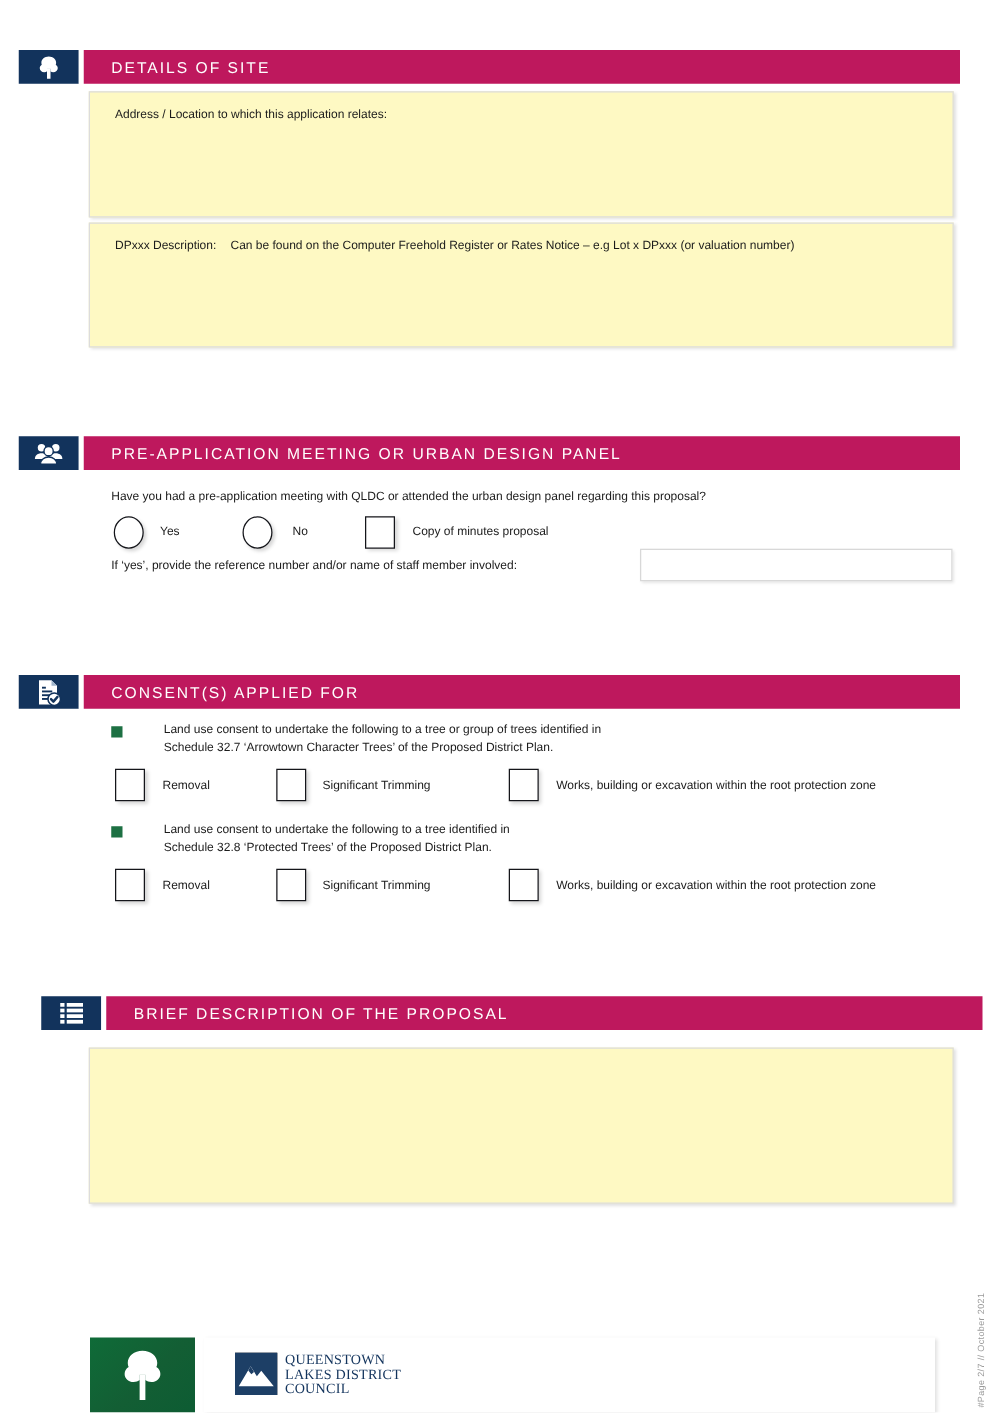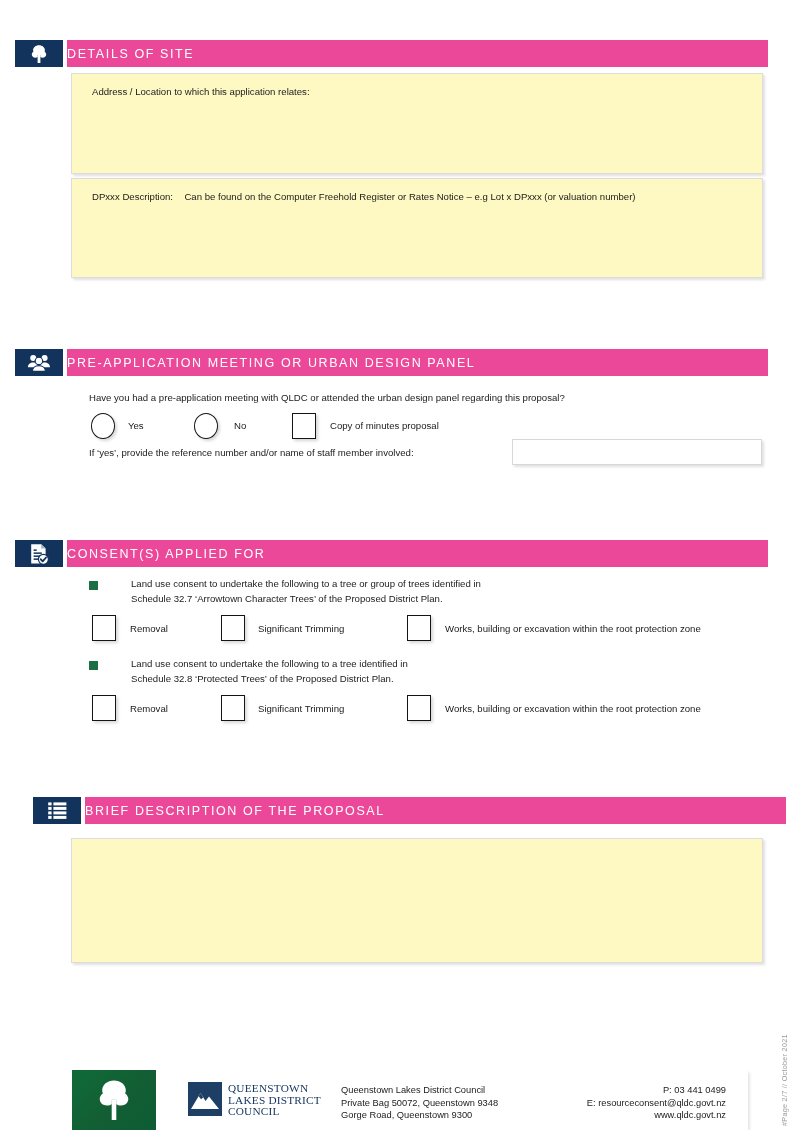--- a/index.html
+++ b/index.html
@@ -27,24 +27,25 @@
   .sh-icon {
     width: 48px;
     background: #12335c;
     display: flex;
     align-items: center;
     justify-content: center;
     flex: none;
   }
   .sh-gap { width: 4px; flex: none; background: #ffffff; }
   .sh-bar {
-    background: #ec4899;
+    background: #be185d;
     display: flex;
     align-items: center;
     flex: 1 1 auto;
+    padding-left: 22px;
   }
   .sh-title {
     color: #ffffff;
     font-size: 12.5px;
     letter-spacing: 1.6px;
     font-weight: 400;
   }
 
   
   .box {
@@ -330,26 +331,16 @@
       <path d="M3 27 L12.5 11 L17.5 19 L21 14.5 L31 27 Z" fill="#ffffff"></path>
       <path d="M12.5 11 L15.2 15.5 L13.1 17.3 L10.6 14.3 Z" fill="#1d3f66"></path>
     </svg>
     <div class="qldc-words">
       <div>QUEENSTOWN</div>
       <div>LAKES DISTRICT</div>
       <div>COUNCIL</div>
     </div>
   </div>
 
-  <div class="addr-block">
-    <div>Queenstown Lakes District Council</div>
-    <div>Private Bag 50072, Queenstown 9348</div>
-    <div>Gorge Road, Queenstown 9300</div>
-  </div>
-
-  <div class="contact-block">
-    <div>P: 03 441 0499</div>
-    <div>E: resourceconsent@qldc.govt.nz</div>
-    <div>www.qldc.govt.nz</div>
-  </div>
+
 </div>
 
 <div class="page-mark">#Page 2/7  //  October 2021</div>
 
 </body></html>

